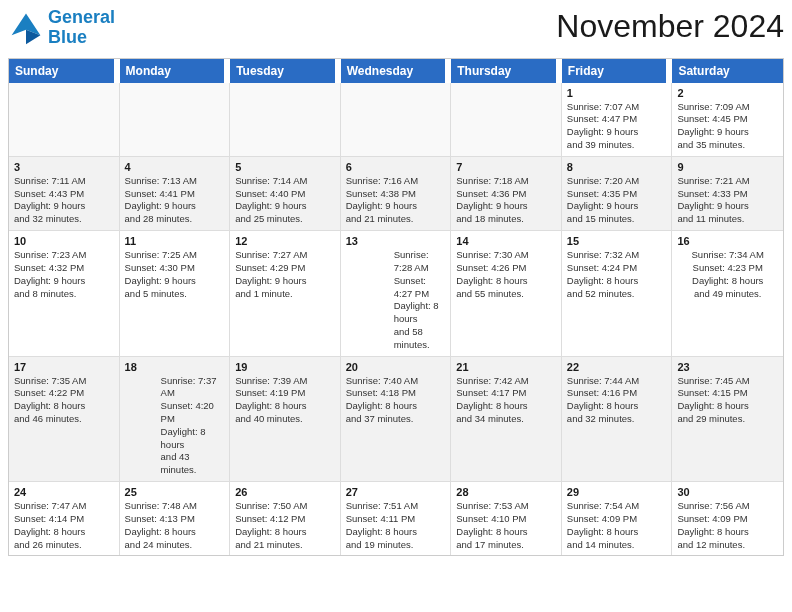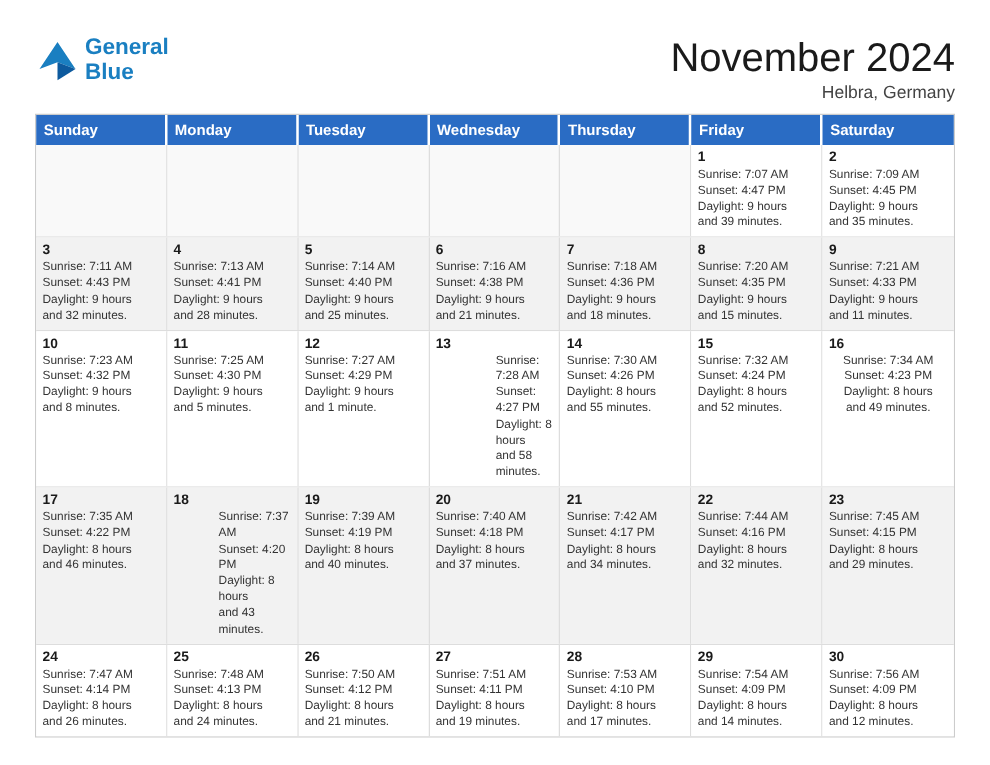--- a/index.html
+++ b/index.html
@@ -6,21 +6,21 @@
     body {
       font-family: Arial, sans-serif;
       background: #fff;
       width: 792px;
       height: 612px;
       overflow: hidden;
     }
     .page {
       width: 792px;
       height: 544px;
-      padding: 28px;
+      padding: 8px;
       display: flex;
       flex-direction: column;
     }
     .header {
       display: flex;
       justify-content: space-between;
       align-items: flex-start;
       margin-bottom: 10px;
     }
     .logo {
@@ -62,21 +62,21 @@
     .cal-header {
       display: grid;
       grid-template-columns: repeat(7, 1fr);
       background: #2a6cc4;
     }
     .cal-header-cell {
       color: #fff;
       font-size: 12px;
       font-weight: bold;
       padding: 5px 6px;
-      border-right: 2px solid #ffffff;
+      border-right: 6px solid #ffffff;
     }
     .cal-header-cell:last-child { border-right: none; }
     .cal-body {
       flex: 1;
       display: flex;
       flex-direction: column;
     }
     .cal-row {
       display: grid;
       grid-template-columns: repeat(7, 1fr);
@@ -116,21 +116,20 @@
         <polygon points="20,4 36,28 20,22 4,28" fill="#1a7fc1"></polygon>
         <polygon points="20,22 36,28 20,38" fill="#0d5a9e"></polygon>
       </svg>
       <div class="logo-text">
         <div><span>General</span></div>
         <div><span>Blue</span></div>
       </div>
     </div>
     <div class="title-block">
       <div class="month-title">November 2024</div>
-      <div class="location">Helbra, Germany</div>
     </div>
   </div>
 
   <div class="calendar">
     <div class="cal-header">
       <div class="cal-header-cell">Sunday</div>
       <div class="cal-header-cell">Monday</div>
       <div class="cal-header-cell">Tuesday</div>
       <div class="cal-header-cell">Wednesday</div>
       <div class="cal-header-cell">Thursday</div>

